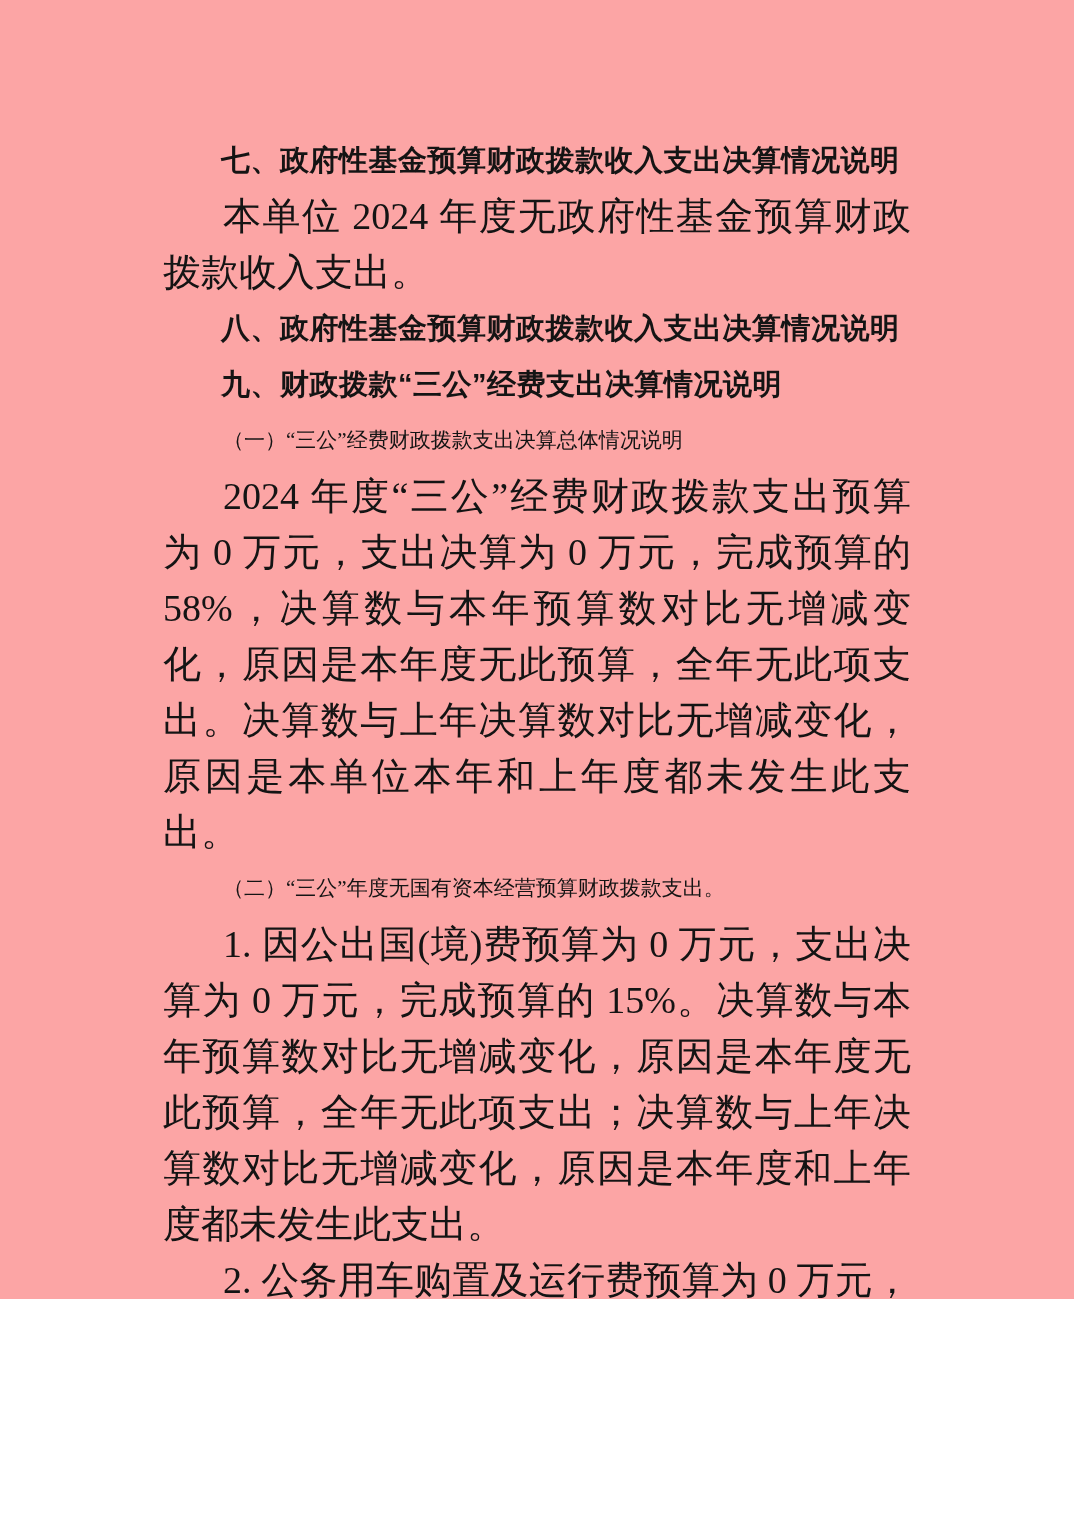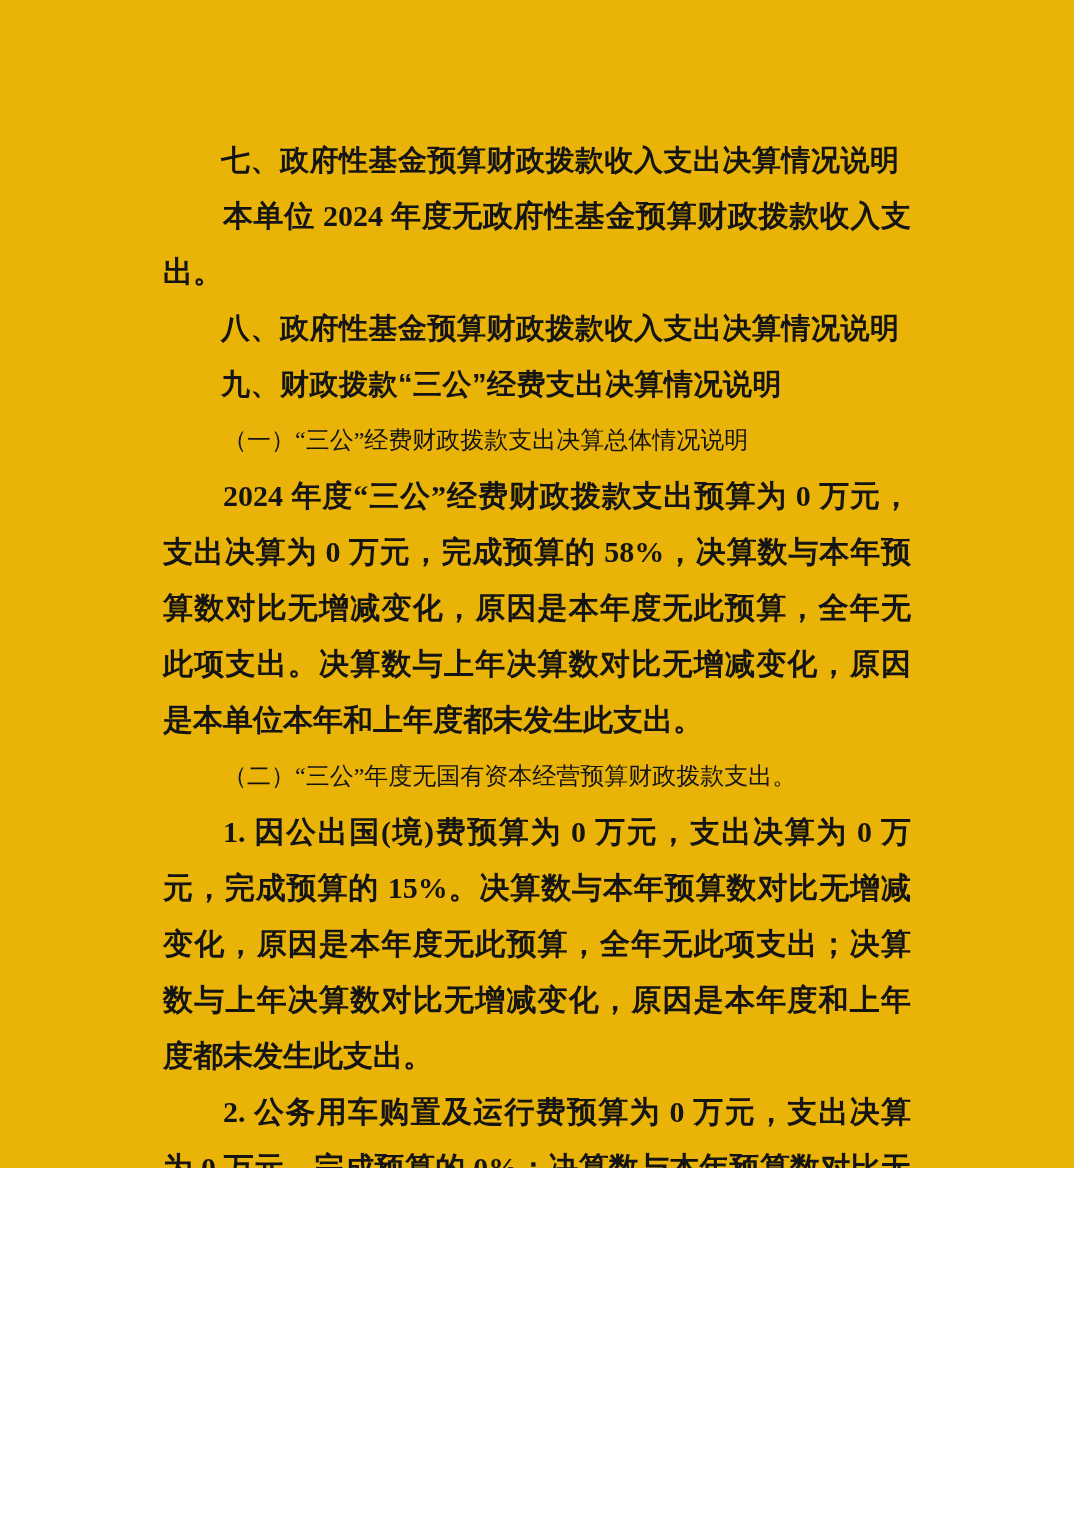--- a/index.html
+++ b/index.html
@@ -3,22 +3,22 @@
 <meta charset="utf-8">
 <style>
   html, body {
     margin: 0;
     padding: 0;
     background: #ffffff;
   }
   .page {
     position: relative;
     width: 1074px;
-    height: 1168px;
-    background: #eab308;
+    height: 1299px;
+    background: #fca5a5;
     color: #141414;
     overflow: hidden;
   }
   .content {
     position: absolute;
     left: 163px;
     top: 132px;
     width: 748px;
   }
   .h1 {
@@ -26,29 +26,29 @@
     font-weight: 700;
     font-size: 29px;
     line-height: 56px;
     text-indent: 58px;
     letter-spacing: 0.5px;
     white-space: nowrap;
   }
   .sub {
     font-family: "Liberation Serif", "DejaVu Serif", serif;
     font-weight: 400;
-    font-size: 24px;
+    font-size: 21px;
     line-height: 56px;
     text-indent: 60px;
     white-space: nowrap;
   }
   .para {
     font-family: "Liberation Serif", "DejaVu Serif", serif;
-    font-weight: 700;
-    font-size: 30px;
+    font-weight: 400;
+    font-size: 38px;
     line-height: 56px;
     text-indent: 60px;
     text-align: justify;
     text-justify: inter-ideograph;
   }
   .footer {
     position: absolute;
     top: 1404px;
     left: 0;
     width: 100%;

